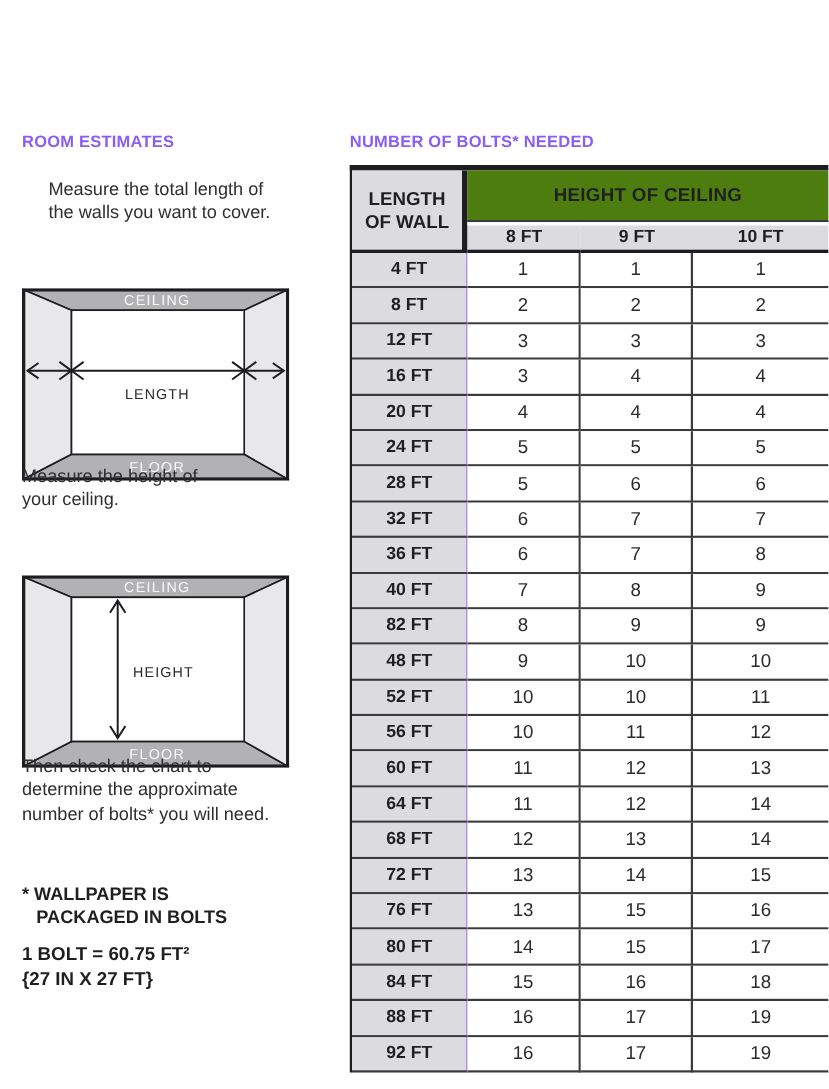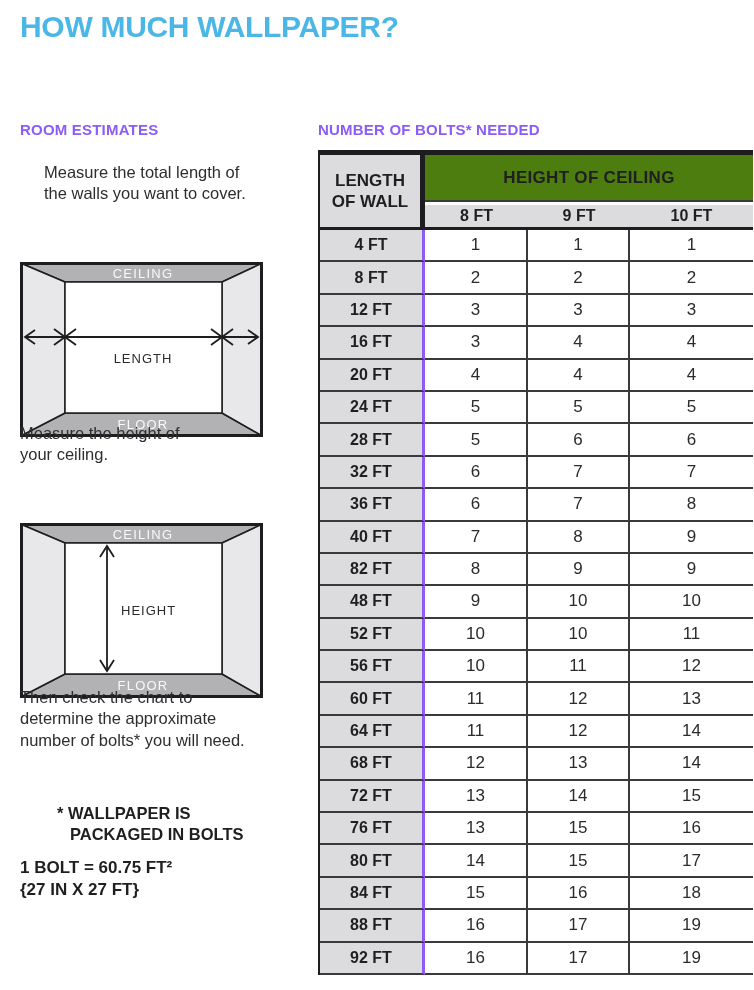--- a/index.html
+++ b/index.html
@@ -23,21 +23,21 @@
     position:absolute; left:20px; width:270px;
     font-size:16.5px; line-height:1.3; color:#2e2e30;
     white-space:pre-line;
   }
   .p1 { top:162px;margin-left:24px; }
   .p2 { top:423px; }
   .p3 { top:687px; }
 
   .footnote {
     position:absolute; left:20px; top:803px;
-    font-size:16.5px; font-weight:700; color:#1f1f21; line-height:1.26;margin-left:37px;
+    font-size:16.5px; font-weight:700; color:#1f1f21; line-height:1.26;
   }
   .footnote .indent { padding-left:13px; }
   .boltinfo {
     position:absolute; left:20px; top:857px;
     font-size:17px; font-weight:700; color:#1f1f21; line-height:1.28;
   }
 
   .diagram { position:absolute; left:20px;margin-top:35px; }
   .d1 { top:227px; }
   .d2 { top:488px; }
@@ -67,42 +67,41 @@
     font-size:17px; font-weight:700; color:#1f1f21; letter-spacing:0.3px;
   }
   th.sub {
     background:#DCDCDE; height:28px;
     border-top:3px solid #ffffff;
     border-bottom:3px solid #1d1d1f;
     font-size:16px; font-weight:700; color:#1f1f21;
   }
   th.rowlabel {
     background:#DCDCDE; height:32.4px;
-    border-right:3px solid #8b5cf6;
+    border-right:1px solid #8b5cf6;
     border-bottom:2px solid #3a3a3c;
     font-size:16px; font-weight:700; color:#1f1f21;
   }
   table.bolts td {
     background:#ffffff; height:32.4px;
     border-bottom:2px solid #3a3a3c;
     border-right:2px solid #3a3a3c;
     font-size:17px; color:#2b2b2d;
   }
   table.bolts td:last-child { border-right:none; }
 
   
   .svg-band-label { font-family:"Liberation Sans", sans-serif; font-size:13px; letter-spacing:1.2px; fill:#f8f8f8; }
   .svg-measure-label { font-family:"Liberation Sans", sans-serif; font-size:13px; letter-spacing:1px; fill:#2b2b2d; }
 </style>
 </head>
 <body>
 
 <div class="page">
 
-  <div class="title">HOW MUCH WALLPAPER?</div>
 
   <div class="subhead subhead-left">ROOM ESTIMATES</div>
   <div class="subhead subhead-right">NUMBER OF BOLTS* NEEDED</div>
 
   <div class="para p1">Measure the total length of
 the walls you want to cover.</div>
 
   <div class="diagram d1">
     <svg width="243" height="175" viewBox="0 0 243 175">
       <polygon points="1.5,1.5 241.5,1.5 202,20 45,20" fill="#B2B2B4" stroke="#1d1d1f" stroke-width="1.5"></polygon>

